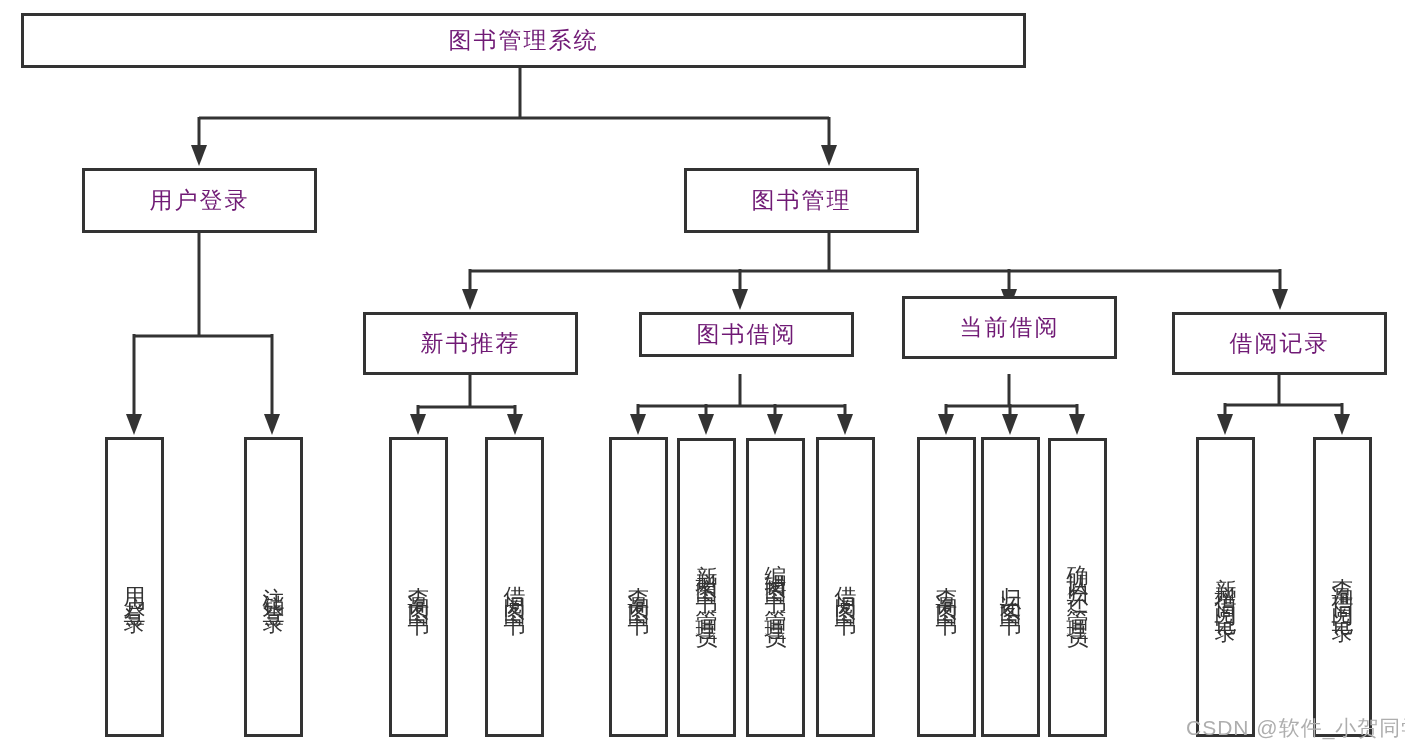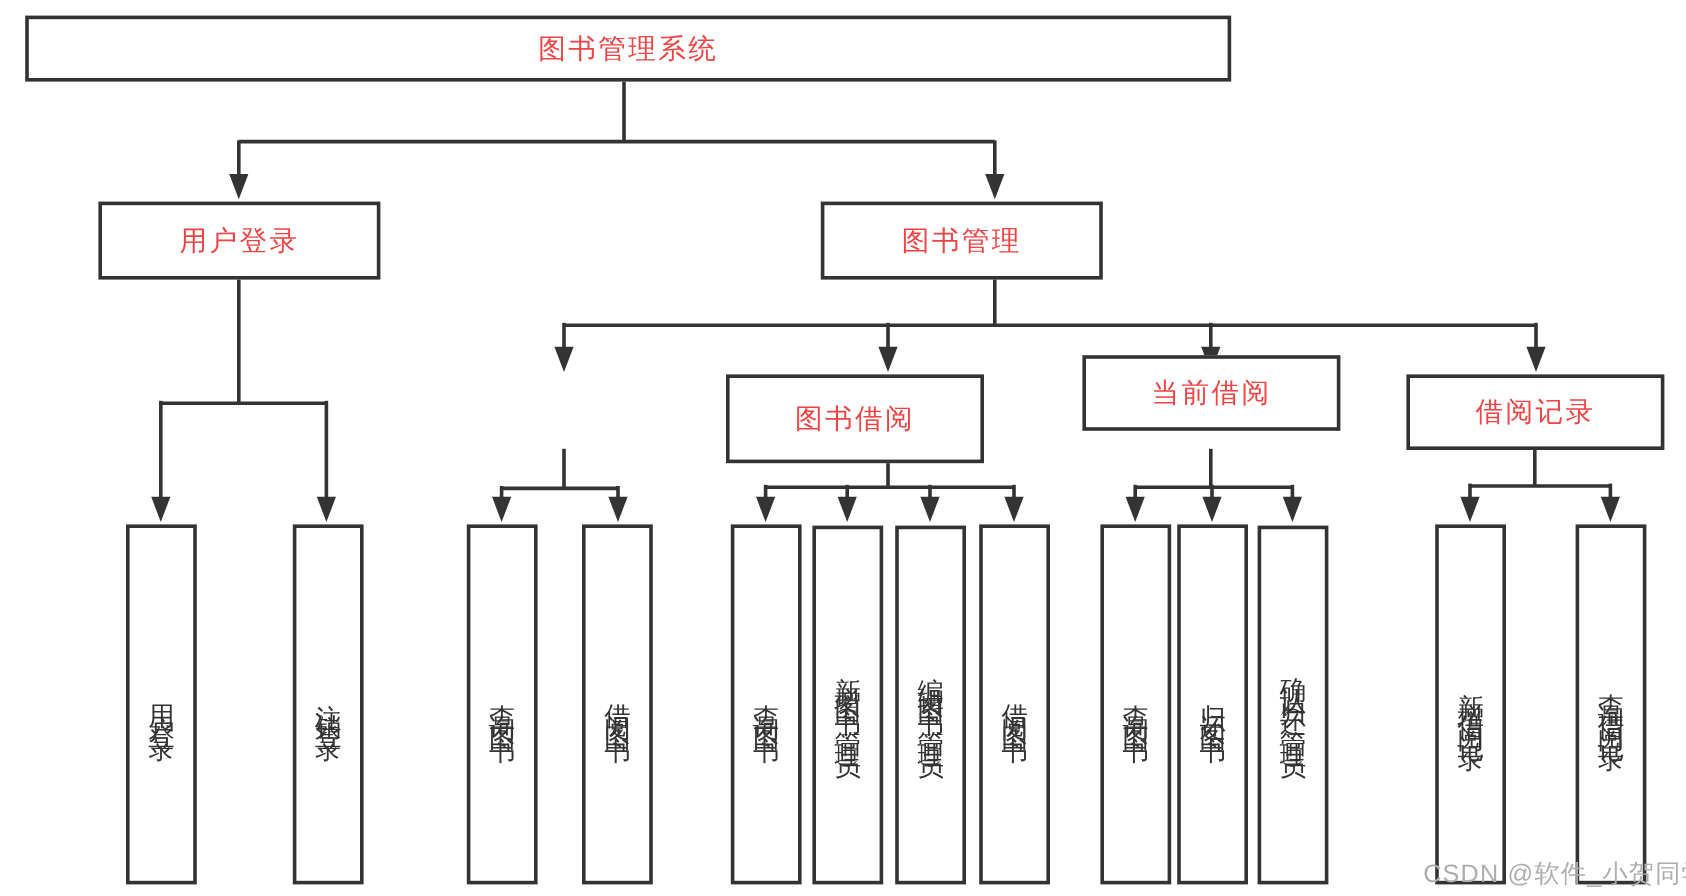--- a/index.html
+++ b/index.html
@@ -17,21 +17,21 @@
     position:absolute;
     background:#ffffff;
     border:3px solid #333333;
     display:flex; align-items:center; justify-content:center;
     z-index:2;
   }
   .h-label {
     font-size:23px;
     letter-spacing:2px;
     white-space:nowrap;
-    color:#ef4444;
+    color:#701a75;
   }
   .v-label {
     writing-mode:vertical-rl;
     text-orientation:mixed;
     font-size:22px;
     line-height:1;
     letter-spacing:9px;
     color:#333333;
   }
   .watermark {
@@ -142,21 +142,24 @@
     <span class="h-label">图书管理系统</span>
   </div>
 
   <div class="node" style="left:82px;top:168px;width:235px;height:65px">
     <span class="h-label">用户登录</span>
   </div>
   <div class="node" style="left:684px;top:168px;width:235px;height:65px">
     <span class="h-label">图书管理</span>
   </div>
 
-  <div class="node" style="left:605px;top:312px;width:215px;height:74px">
+  <div class="node" style="left:363px;top:312px;width:215px;height:63px">
+    <span class="h-label">新书推荐</span>
+  </div>
+  <div class="node" style="left:639px;top:312px;width:215px;height:45px">
     <span class="h-label">图书借阅</span>
   </div>
   <div class="node" style="left:902px;top:296px;width:215px;height:63px">
     <span class="h-label">当前借阅</span>
   </div>
   <div class="node" style="left:1172px;top:312px;width:215px;height:63px">
     <span class="h-label">借阅记录</span>
   </div>
 
   <div class="node" style="left:105px;top:437px;width:59px;height:300px">

